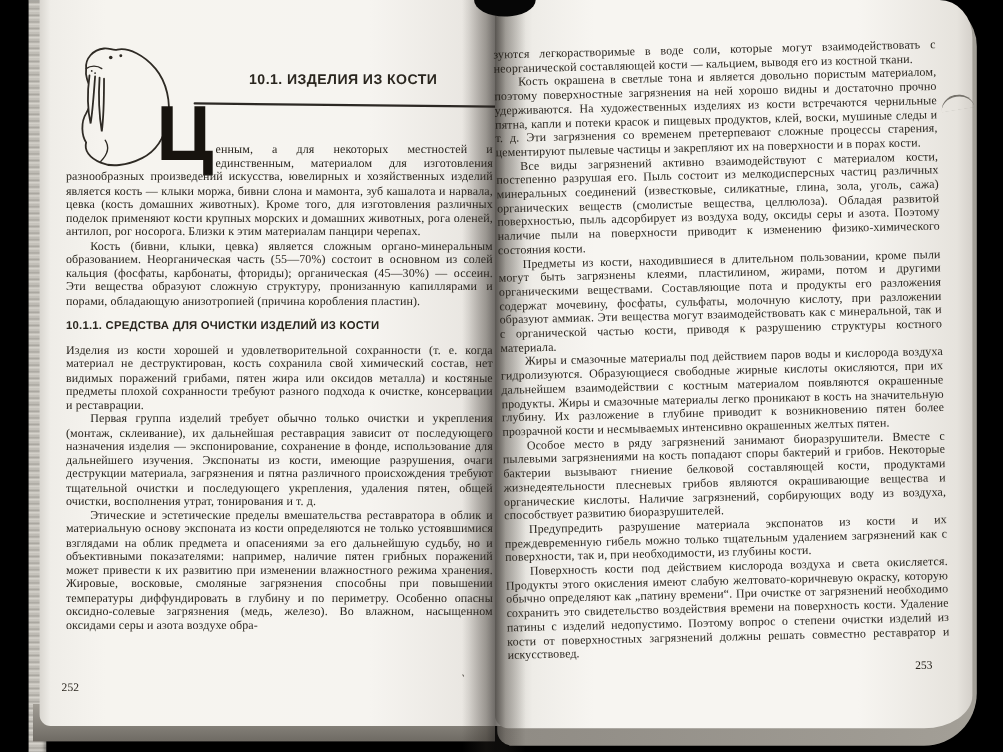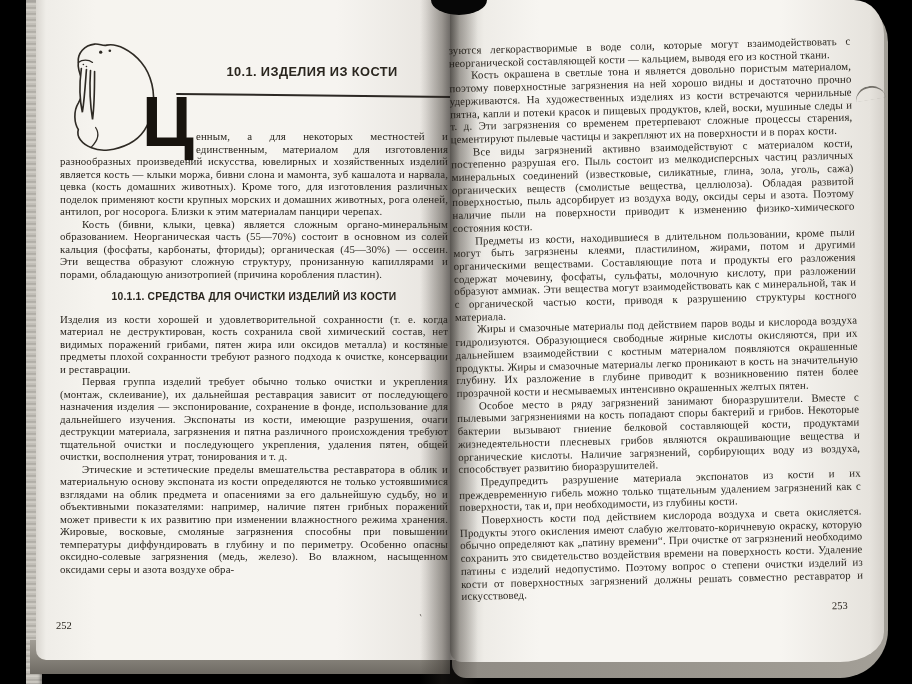--- a/index.html
+++ b/index.html
@@ -45,21 +45,21 @@
   
   #chapter-heading{left:150px;top:64px;width:252px;text-align:center;
     font-size:12.8px;letter-spacing:.4px;}
   #heading-rule{left:140px;top:93px;width:276px;height:2px;background:#2c2824;
     transform:rotate(.6deg);transform-origin:left center;border-radius:2px;}
   #walrus{left:28px;top:38px;}
   #drop-cap{left:106px;top:94px;font-size:71px;line-height:56px;font-weight:bold;color:#17130e;
     font-family:"Liberation Sans","DejaVu Sans",sans-serif;}
   #lp-text{left:24px;top:130px;width:388px;line-height:12.5px;}
   #first-line-spacer{float:left;width:136px;height:13px;}
-  #subsection-heading{text-align:center;font-size:10.3px;line-height:12.5px;
+  #subsection-heading{font-size:10.3px;line-height:12.5px;
     margin:11px 0 9px 0;letter-spacing:.2px;}
   #page-number-left{left:20px;top:620px;font-size:10.5px;}
   #stray-mark{left:382px;top:612px;font-size:11px;transform:rotate(18deg);color:#3a362f;}
 
   
   #rp-rotate{left:12px;top:44px;width:402px;transform:rotate(-1.35deg);transform-origin:0 100%;}
   #rp-text{line-height:12.7px;}
   #page-number-right{text-align:right;padding-right:16px;margin-top:6px;font-size:10.5px;}
 </style>
 </head>

